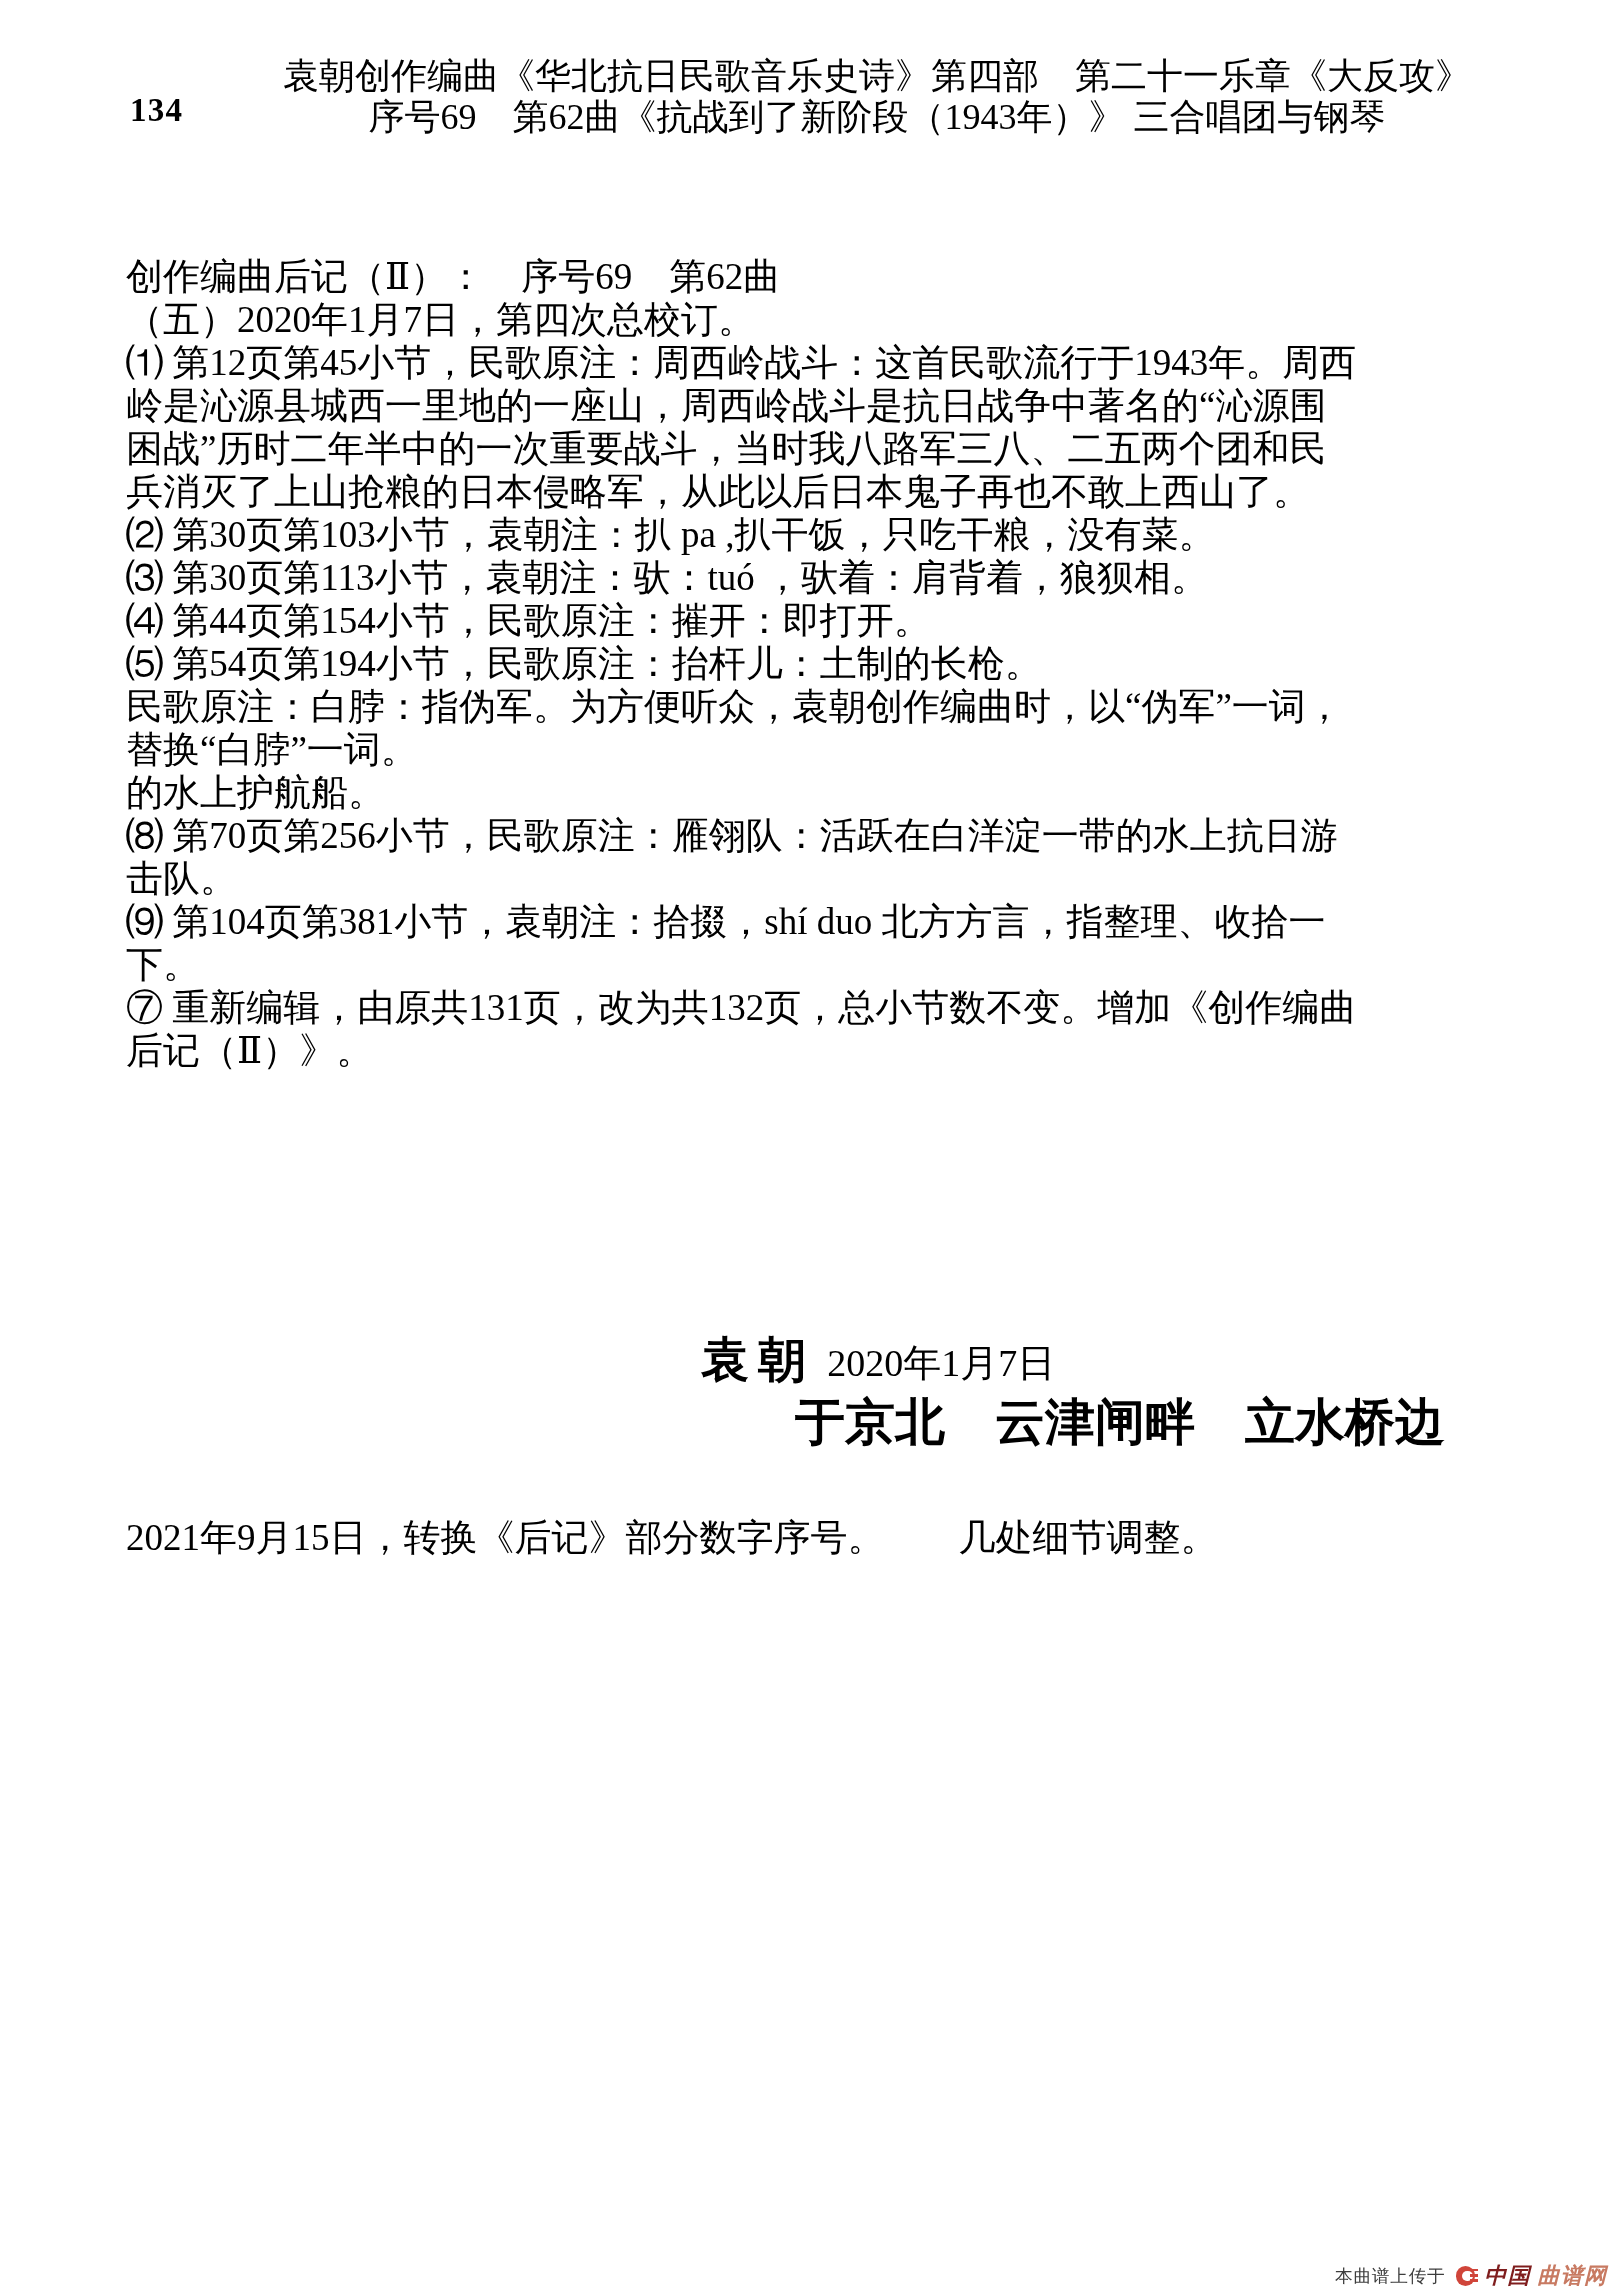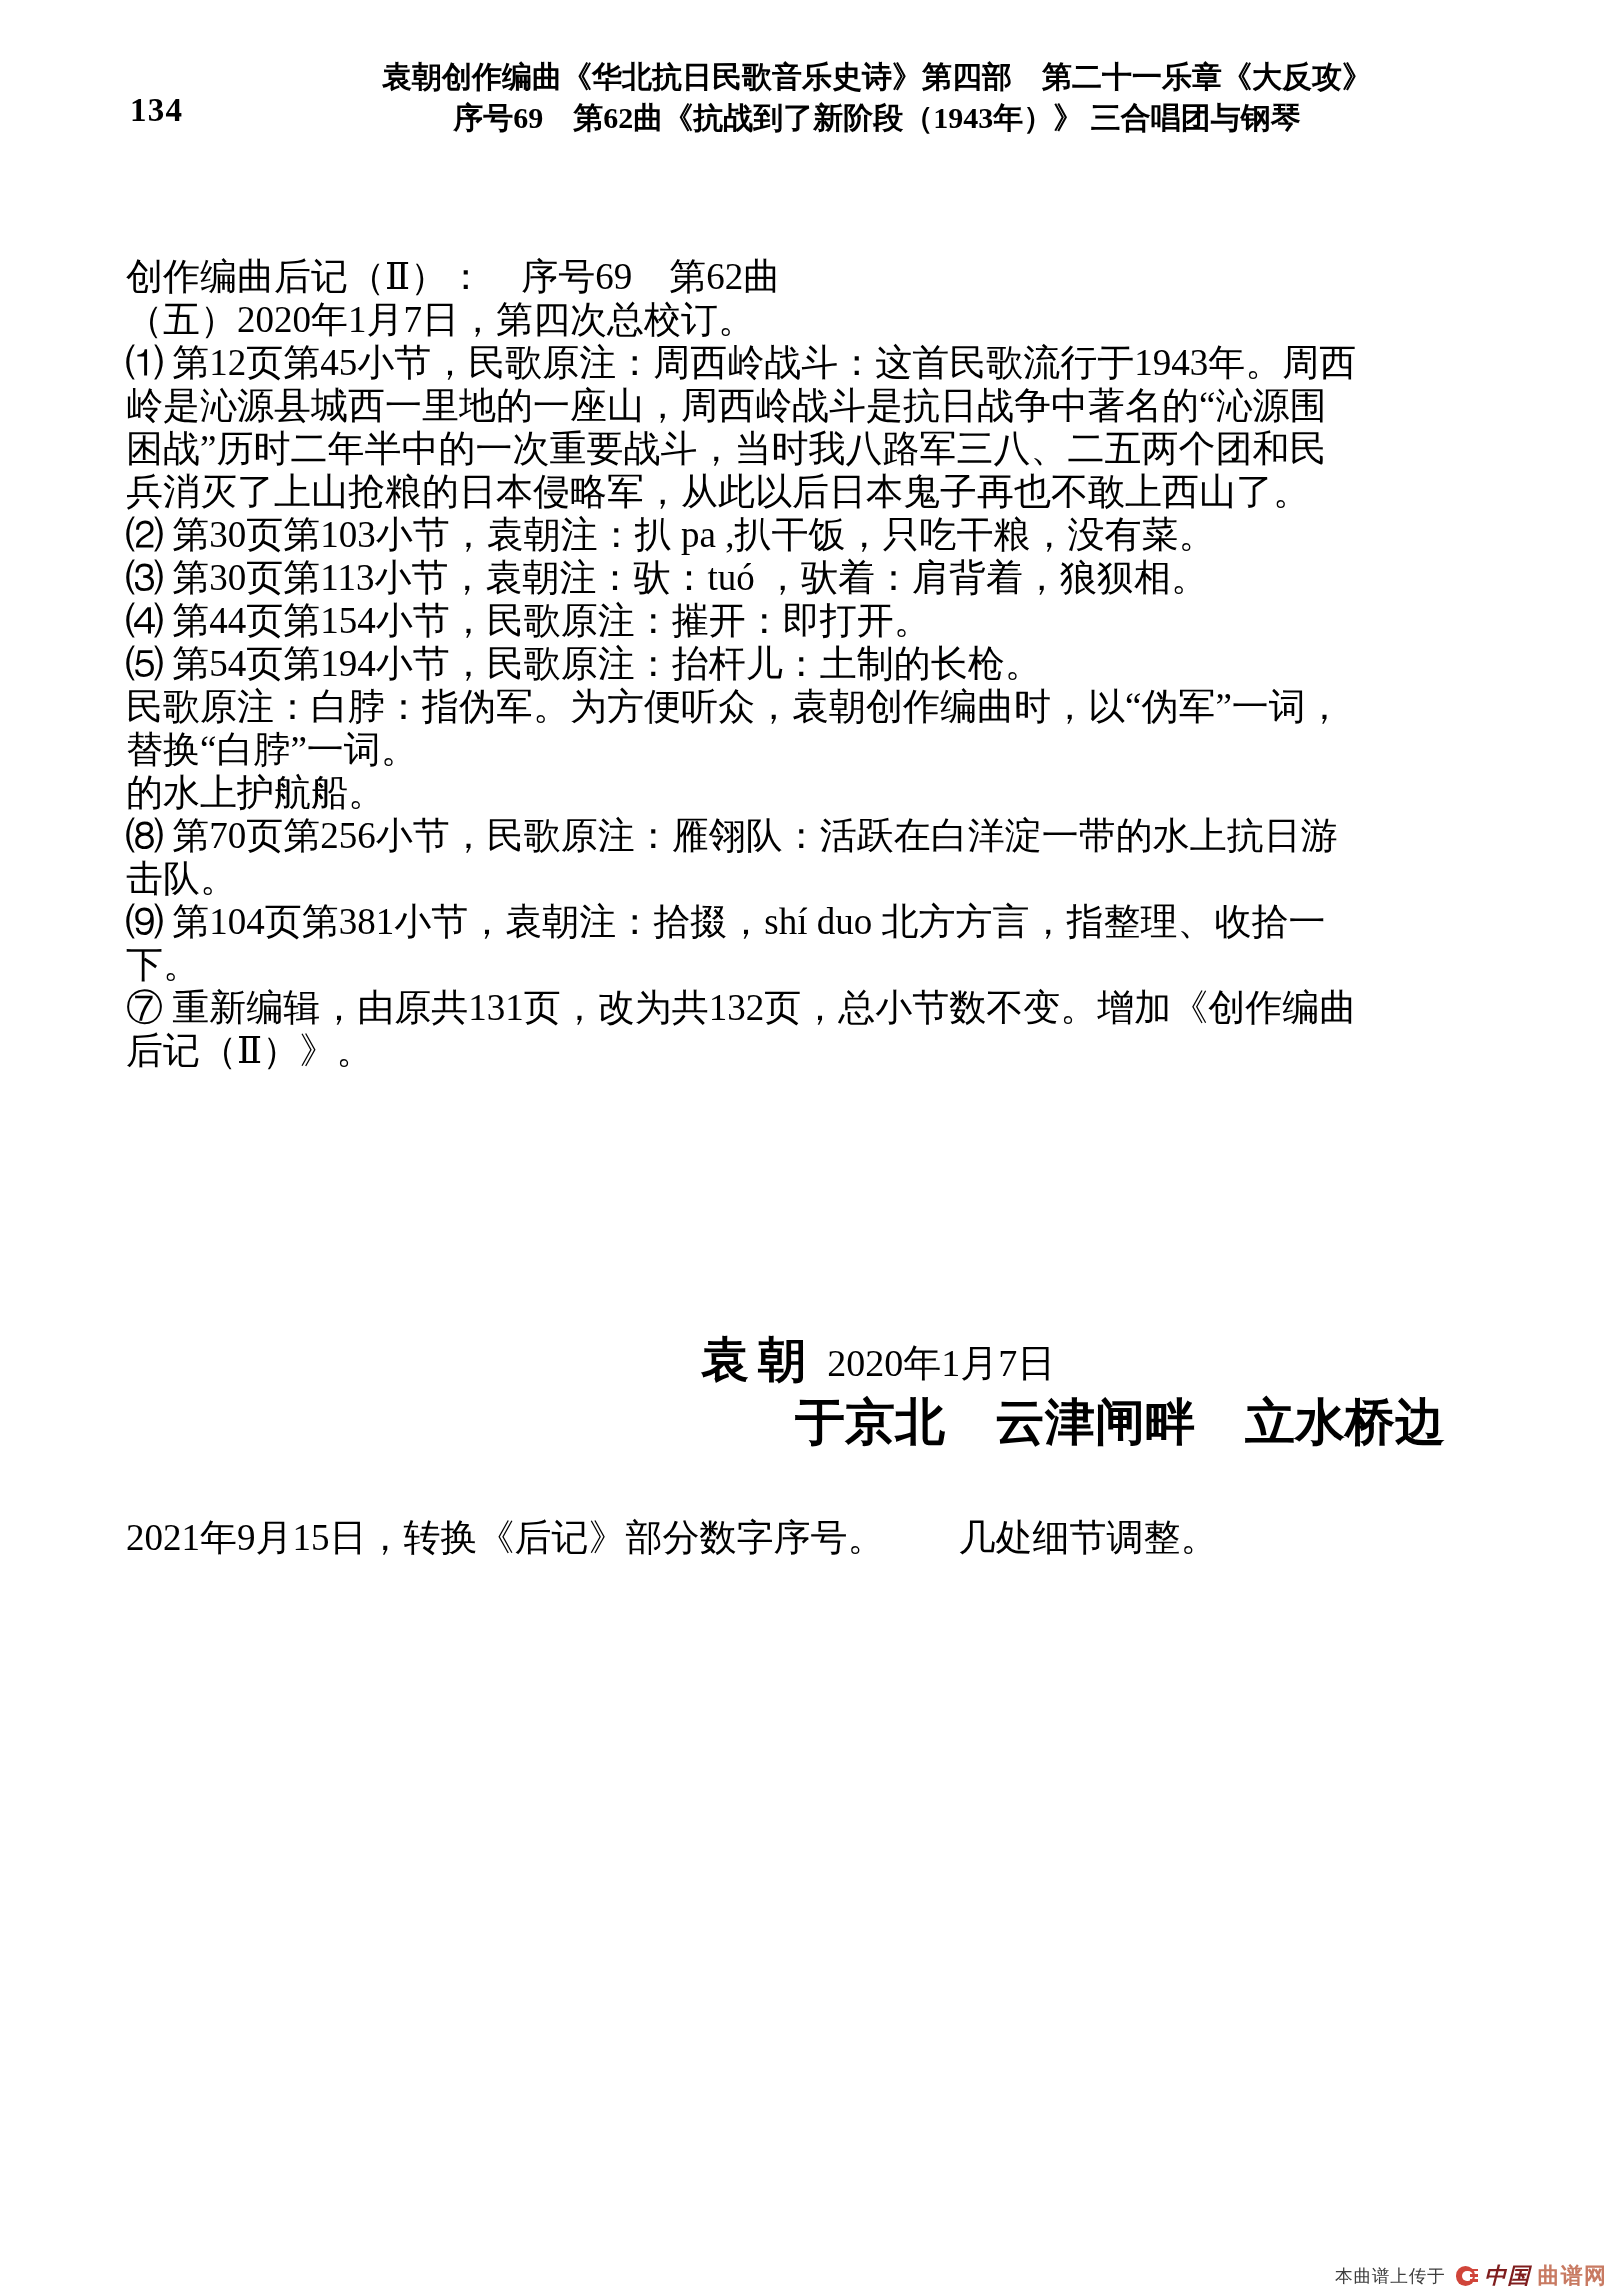--- a/index.html
+++ b/index.html
@@ -19,24 +19,23 @@
     font-weight:bold;
     letter-spacing:1.3px;
   }
   .header{
     position:absolute;
     left:157px; top:56px;
     width:1440px;
     text-align:center;
   }
   .header-line{
-    font-size:30px;
+    font-size:36px;
     line-height:41px;
     white-space:nowrap;
-    font-weight:bold;
   }
   .body-text{
     position:absolute;
     left:126px; top:255px;
     width:1440px;
   }
   .body-line{
     font-size:37px;
     line-height:43px;
     height:43px;
@@ -121,20 +120,21 @@
     font-size:22px;
     font-weight:900;
     color:#7f1d1d;
     font-style:italic;
     letter-spacing:1.3px;
   }
   .footer-site-red{
     font-size:22px;
     font-weight:900;
     color:#c87a62;
+    font-style:italic;
     letter-spacing:1.3px;
   }
 </style>
 </head>
 <body>
 
 <div class="page">
 
   <div class="page-number">134</div>
 

